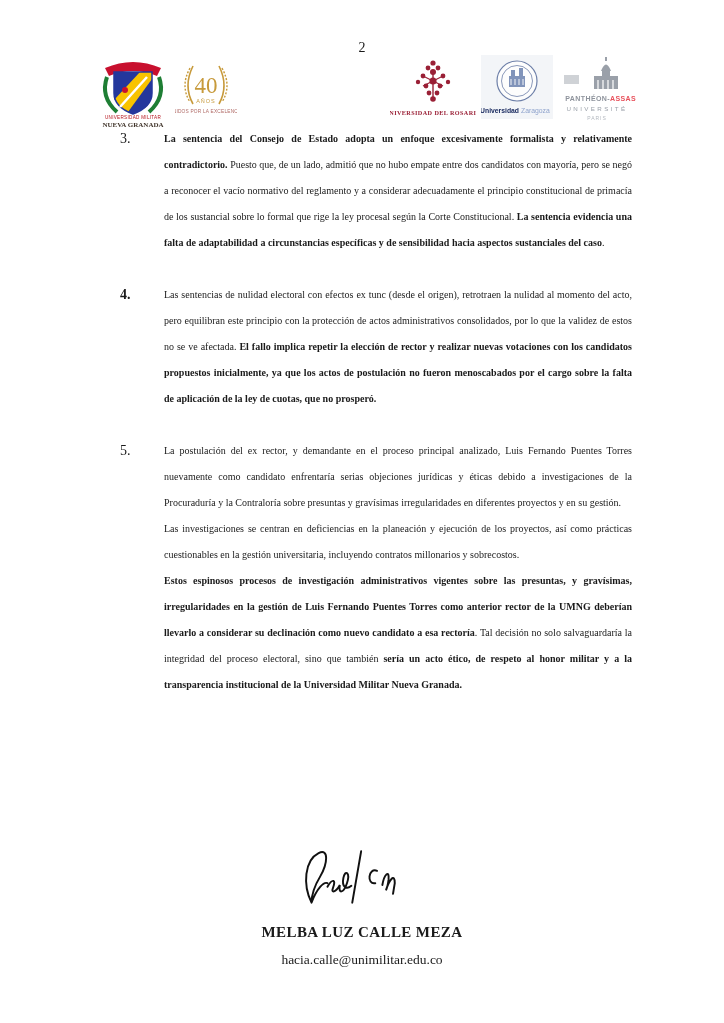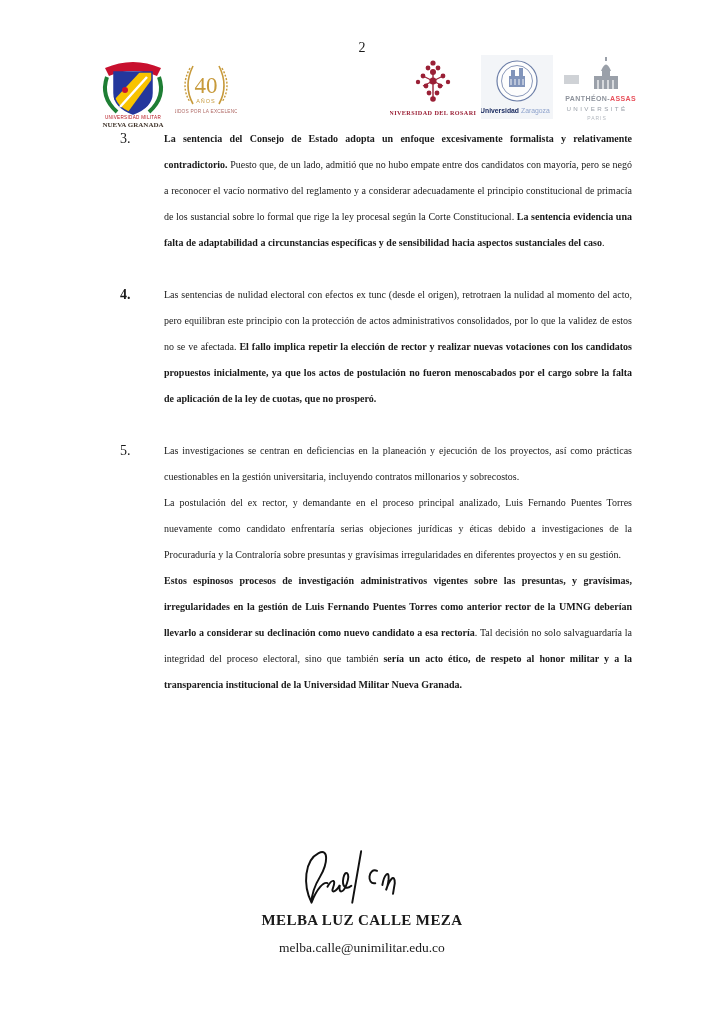--- a/index.html
+++ b/index.html
@@ -14,21 +14,21 @@
   .logo-assas{margin-left:5px;}
   .doc-body{position:absolute;top:126px;left:120px;width:512px;}
   .para{display:flex;margin-bottom:26px;}
   .para-num{width:44px;font-size:14px;line-height:26px;flex:none;}
   .para-num.b{font-weight:bold;}
   .para-text{flex:1;font-size:10px;line-height:26px;text-align:justify;}
   .para-text .b{font-weight:bold;}
   .para-text .i{margin-top:17px;}
   .signature-block{position:absolute;top:846px;left:0;right:0;text-align:center;}
   .sig-svg{width:142px;height:62px;}
-  .sig-name{font-weight:bold;font-size:15px;margin-top:0;letter-spacing:0.4px;}
+  .sig-name{font-weight:bold;font-size:15px;margin-top:12px;letter-spacing:0.4px;}
   .sig-email{font-size:13.5px;margin-top:11px;}
 </style>
 </head>
 <body>
 
 <div class="page">
 
   <div class="page-number">2</div>
 
   <div class="header">
@@ -117,34 +117,34 @@
       </div>
       <div class="para">
         <div class="para-num b">4.</div>
         <div class="para-text">
           <div><span>Las sentencias de nulidad electoral con efectos </span><span class="i">ex tunc</span><span> (desde el origen), retrotraen la nulidad al momento del acto, pero equilibran este principio con la protección de actos administrativos consolidados, por lo que la validez de estos no se ve afectada. </span><span class="b">El fallo implica repetir la elección de rector y realizar nuevas votaciones con los candidatos propuestos inicialmente, ya que los actos de postulación no fueron menoscabados por el cargo sobre la falta de aplicación de la ley de cuotas, que no prosperó.</span></div>
         </div>
       </div>
       <div class="para">
         <div class="para-num">5.</div>
         <div class="para-text">
+          <div><span>La postulación del ex rector, y demandante en el proceso principal analizado, Luis Fernando Puentes Torres nuevamente como candidato enfrentaría serias objeciones jurídicas y éticas debido a investigaciones de la Procuraduría y la Contraloría sobre presuntas y gravísimas irregularidades en diferentes proyectos y en su gestión.</span></div>
           <div><span>Las investigaciones se centran en deficiencias en la planeación y ejecución de los proyectos, así como prácticas cuestionables en la gestión universitaria, incluyendo contratos millonarios y sobrecostos.</span></div>
-          <div><span>La postulación del ex rector, y demandante en el proceso principal analizado, Luis Fernando Puentes Torres nuevamente como candidato enfrentaría serias objeciones jurídicas y éticas debido a investigaciones de la Procuraduría y la Contraloría sobre presuntas y gravísimas irregularidades en diferentes proyectos y en su gestión.</span></div>
           <div><span class="b">Estos espinosos procesos de investigación administrativos vigentes sobre las presuntas, y gravísimas, irregularidades en la gestión de Luis Fernando Puentes Torres como anterior rector de la UMNG deberían llevarlo a considerar su declinación como nuevo candidato a esa rectoría</span><span>. Tal decisión no solo salvaguardaría la integridad del proceso electoral, sino que también </span><span class="b">sería un acto ético, de respeto al honor militar y a la transparencia institucional de la Universidad Militar Nueva Granada.</span></div>
         </div>
       </div>
     </div>
 
   <div class="signature-block">
     <svg class="sig-svg" viewBox="0 0 150 70">
       <g fill="none" stroke="#111111" stroke-width="2.2" stroke-linecap="round">
         <path d="M18,64 C8,44 10,16 26,8 C38,2 36,20 28,34 C22,44 18,56 18,64 C24,48 32,40 36,42"></path>
         <path d="M36,46 C42,36 46,38 42,48 C40,53 45,53 50,44 C48,54 54,54 58,42 C62,30 56,26 54,36 C52,46 57,50 63,45"></path>
         <path d="M74,6 L64,64"></path>
         <path d="M92,28 C82,24 80,44 90,42"></path>
         <path d="M98,44 C100,32 106,26 105,38 C104,46 103,48 102,50 C106,38 112,30 112,42 L110,54"></path>
       </g>
     </svg>
     <div class="sig-name">MELBA LUZ CALLE MEZA</div>
-    <div class="sig-email">melba.calle@unimilitar.edu.co</div>
+    <div class="sig-email">hacia.calle@unimilitar.edu.co</div>
   </div>
 
 </div>
 
 </body></html>

